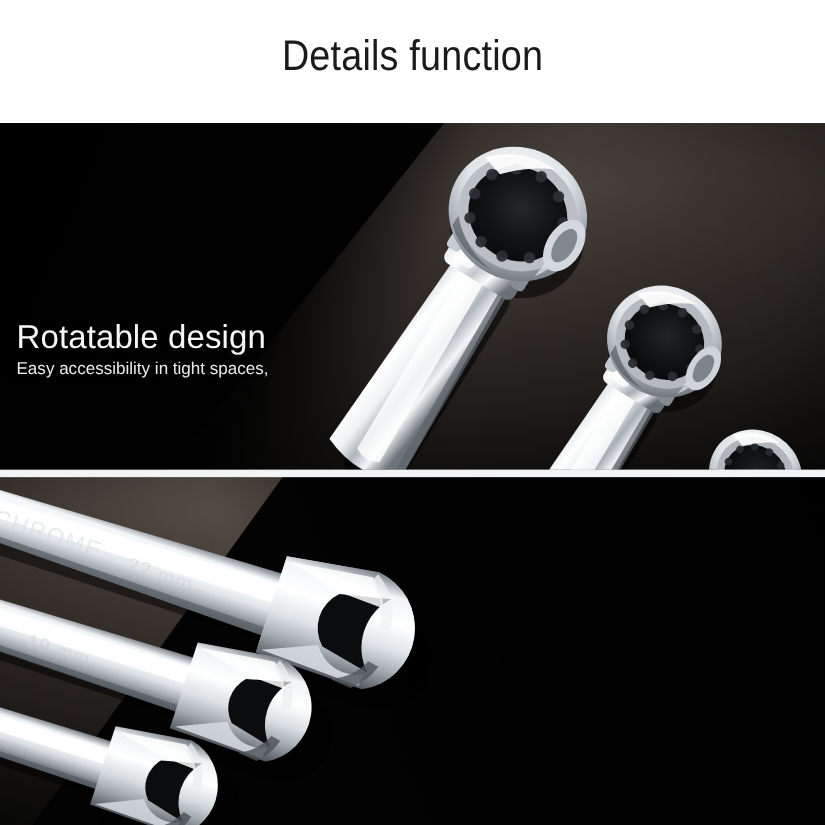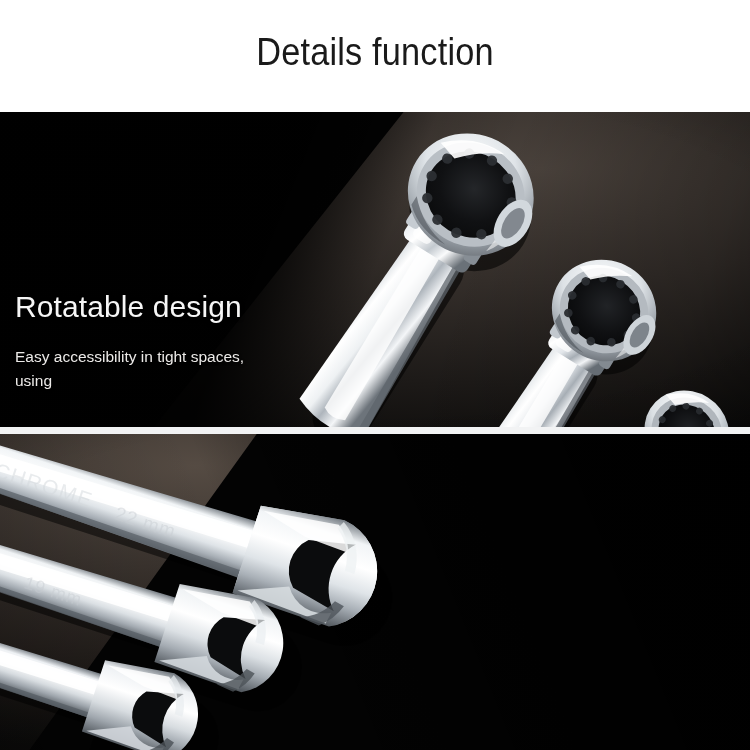--- a/index.html
+++ b/index.html
@@ -127,21 +127,21 @@
     font-family: "Liberation Sans", sans-serif;
     font-size: 15.5px;
     font-weight: 400;
     color: #eceae8;
     line-height: 24px;
     text-shadow: 0 1px 3px rgba(0,0,0,0.85);
   }
   .blk-body div { white-space: nowrap; }
 
   #txt-rotatable { left: 15px; top: 178px; }
-  #txt-rotatable .blk-body { margin-top: 21px; }
+  #txt-rotatable .blk-body { }
 
   
   .tool { position: absolute; }
   .tool svg { display: block; overflow: visible; }
 </style>
 </head>
 <body>
 
 <div id="page">
 
@@ -365,21 +365,20 @@
           <ellipse cx="131" cy="42" rx="11" ry="18" fill="#ccd2d7"></ellipse>
           <ellipse cx="131" cy="42" rx="6" ry="11" fill="#7a8188"></ellipse>
         </g>
       </svg>
     </div>
 
     <div class="txt-block" id="txt-rotatable">
       <div class="blk-heading">Rotatable design</div>
       <div class="blk-body">
         <div>Easy accessibility in tight spaces,</div>
-        <div>using</div>
       </div>
     </div>
   </div>
 
   <div class="panel-divider"></div>
 
   <div class="panel" id="panel-bottom">
 
     <div class="backdrop">
       <div class="bd-base-bottom"></div>

